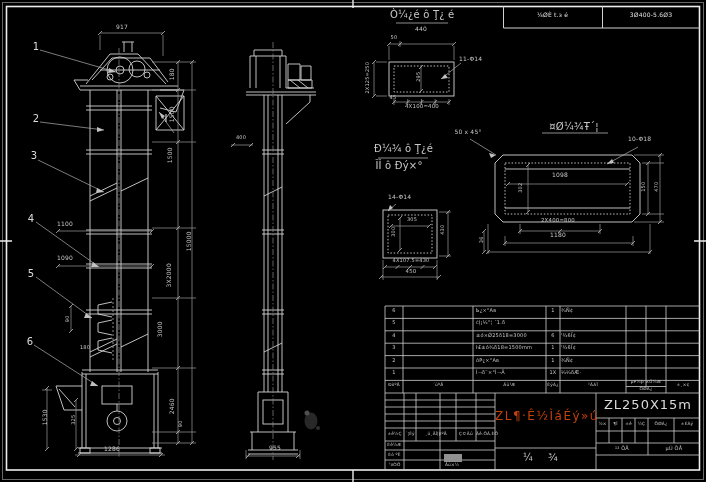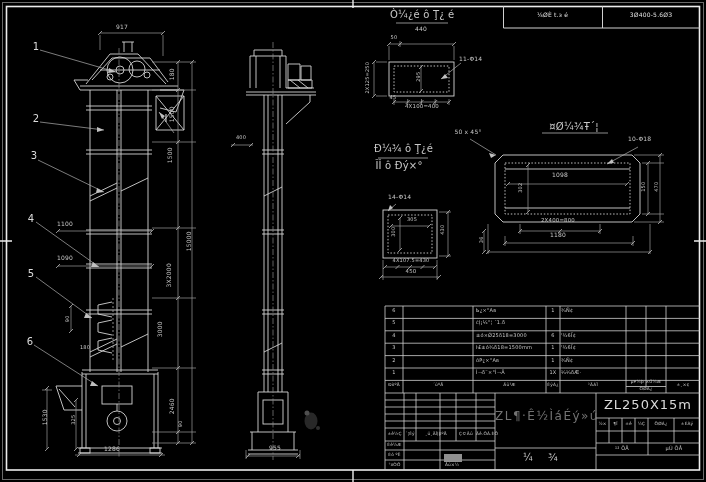--- a/index.html
+++ b/index.html
@@ -5,21 +5,21 @@
   html,body{margin:0;padding:0;background:#000;}
   #canvas{position:relative;width:706px;height:482px;background:#000;overflow:hidden;
           font-family:"DejaVu Sans",sans-serif;}
   svg{position:absolute;left:0;top:0;}
   .t{position:absolute;font:6px/1.1 "DejaVu Sans",sans-serif;color:#c8c8c8;text-align:center;
      white-space:nowrap;letter-spacing:.2px;}
   .l{text-align:left}
   .f4{font-size:4.3px}.f5{font-size:5px}.f55{font-size:5.4px}.f7{font-size:10px}
   .f10{font-size:10px;color:#dcdcdc}
   .rot{transform:rotate(-90deg)}
-  .big{font-size:12px;color:#737373;letter-spacing:1.5px}
+  .big{font-size:12px;color:#c2410c;letter-spacing:1.5px}
   .model{font-size:13px;color:#dadada;letter-spacing:1px}
   .bright{color:#e2e2e2}
 </style>
 </head>
 <body>
 
 <div id="canvas">
 
 <svg width="706" height="482">
 

